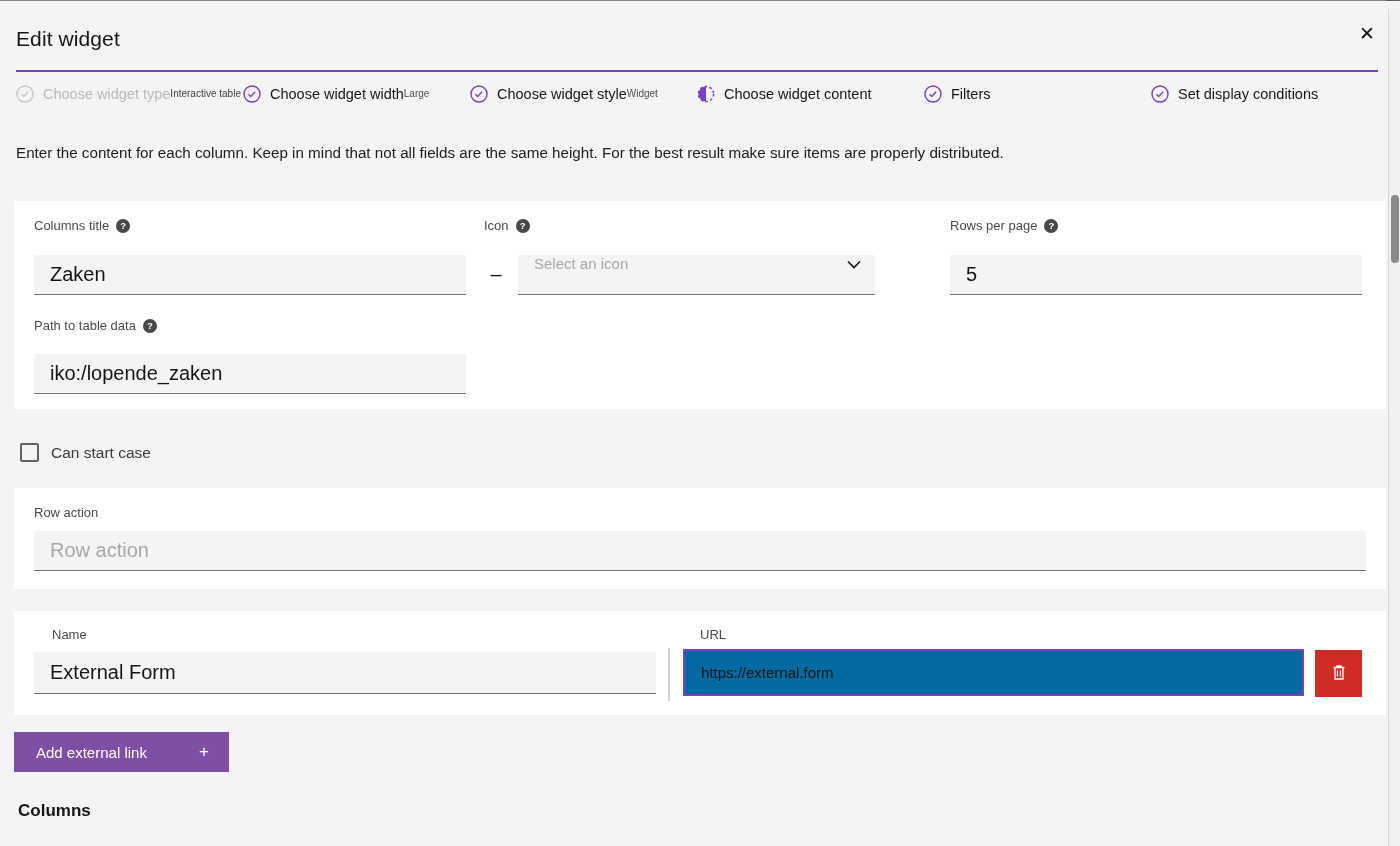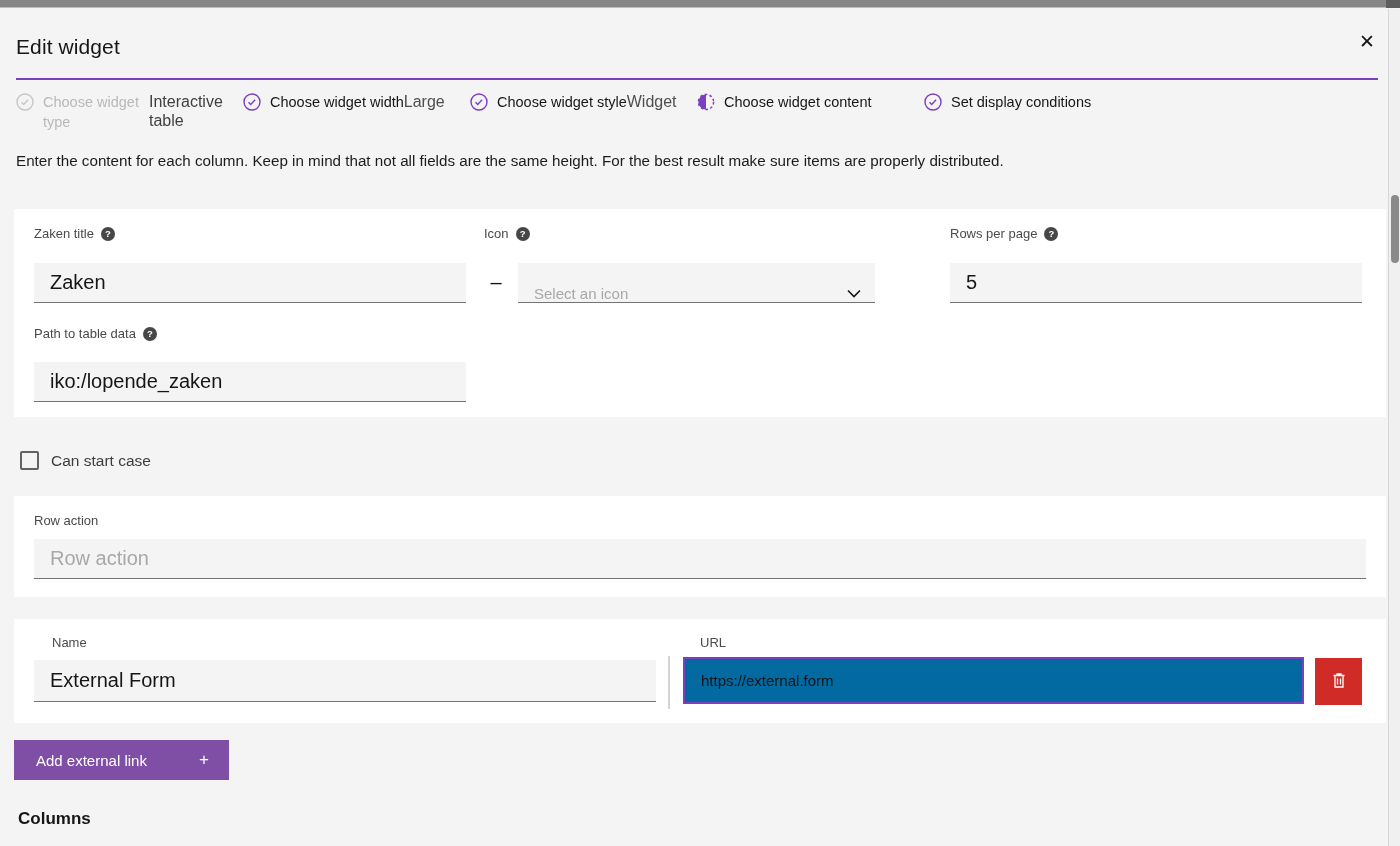--- a/index.html
+++ b/index.html
@@ -5,56 +5,56 @@
   * { margin: 0; padding: 0; box-sizing: border-box; }
   html, body { width: 1400px; height: 846px; }
   body { font-family: "Liberation Sans", "DejaVu Sans", sans-serif; background: #e0e0e0; }
   #screen { position: relative; width: 1400px; height: 846px; overflow: hidden; background: #f4f4f4; }
 
   
   .top-strip { position: absolute; top: 0; left: 0; width: 1400px; height: 8px; background: #878787; border-bottom: 1px solid #bdbdbd; }
   .top-strip-end { position: absolute; top: 0; right: 0; width: 14px; height: 8px; background: #5e5e5e; }
 
   
-  .modal { position: absolute; top: 9px; left: 0; width: 1400px; height: 837px; background: #f4f4f4; }
+  .modal { position: absolute; top: 1px; left: 0; width: 1400px; height: 837px; background: #f4f4f4; }
 
   
   .scrollbar-track { position: absolute; top: 9px; right: 0; width: 12px; height: 837px; background: #f0f0f0; border-left: 1px solid #d6d6d6; }
   .scrollbar-thumb { position: absolute; top: 186px; left: 2px; width: 8px; height: 68px; background: #8a8a8a; border-radius: 4px; }
 
   .modal-title { position: absolute; top: 26px; left: 16px; font-size: 21px; color: #161616; letter-spacing: 0.1px; }
   .close-btn { position: absolute; top: 20px; right: 20px; width: 26px; height: 26px; background: none; border: none; font-size: 19px; color: #161616; cursor: pointer; line-height: 26px; text-align: center; }
 
   .header-rule { position: absolute; top: 69px; left: 16px; width: 1362px; height: 2px; background: var(--accent); }
 
   
   .stepper { position: absolute; top: 83px; left: 16px; width: 1368px; display: flex; }
   .step { width: 227px; display: flex; align-items: flex-start; gap: 9px; cursor: pointer; }
   .step-icon { flex: 0 0 18px; margin-top: 1px; }
   .step-texts { display: flex; flex-direction: row; }
   .step-label { font-size: 14.5px; font-weight: 500; color: #161616; line-height: 20px; }
-  .step-sublabel { font-size: 16px; color: #4f4f4f; line-height: 19px; }
+  .step-sublabel { font-size: 10px; color: #4f4f4f; line-height: 19px; }
   .step.disabled .step-label { color: #b8b8b8; font-weight: 400; }
   .step.disabled .step-sublabel { color: #3f3f3f; }
 
   .description { position: absolute; top: 143px; left: 16px; width: 1340px; font-size: 15.2px; color: #1c1c1c; }
 
   
   .card { position: absolute; left: 14px; width: 1372px; background: #ffffff; }
   .card1 { top: 200px; height: 208px; }
   .card2 { top: 487px; height: 101px; }
   .card3 { top: 610px; height: 104px; }
 
   .field-label { position: absolute; display: inline-flex; align-items: center; gap: 7px; font-size: 13px; color: #4a4a4a; }
   .help { display: inline-block; width: 14px; height: 14px; border-radius: 50%; background: #474747; color: #ffffff; font-size: 9.5px; font-weight: bold; line-height: 14px; text-align: center; cursor: pointer; }
 
   .txt-input { position: absolute; height: 40px; background: #f4f4f4; border: none; border-bottom: 1px solid #737373; font-family: "Liberation Sans", sans-serif; font-size: 20px; color: #161616; padding: 0 16px; outline: none; }
   .txt-input::placeholder { color: #a8a8a8; }
 
-  .select { position: absolute; height: 40px; background: #f4f4f4; border-bottom: 1px solid #737373; display: flex; align-items: flex-end; justify-content: space-between; padding: 0 14px 0 16px; cursor: pointer; }
+  .select { position: absolute; height: 40px; background: #f4f4f4; border-bottom: 1px solid #737373; display: flex; align-items: flex-start; justify-content: space-between; padding: 0 14px 0 16px; cursor: pointer; }
   .select .placeholder { font-size: 15px; color: #a8a8a8; }
 
   .minus-sep { position: absolute; width: 24px; text-align: center; font-size: 20px; font-weight: 500; color: #161616; }
 
   
   .checkbox-row { position: absolute; top: 442px; left: 20px; display: flex; align-items: center; gap: 12px; }
   .checkbox { width: 19px; height: 19px; border: 2px solid #636363; border-radius: 2px; background: #f4f4f4; cursor: pointer; }
   .checkbox-label { font-size: 15.5px; color: #3d3d3d; }
 
   
@@ -131,30 +131,41 @@
         </span>
       </div>
       <div class="step">
         <span class="step-icon">
           <svg width="18" height="18" viewBox="0 0 18 18">
               <circle cx="9" cy="9" r="8" fill="none" stroke="#7b3fc1" stroke-width="1.4"></circle>
               <path d="M5.5 9.3l2.2 2.2 4.4-4.8" fill="none" stroke="#7b3fc1" stroke-width="1.4"></path>
             </svg>
         </span>
         <span class="step-texts">
+          <span class="step-label">Filters</span>
+        </span>
+      </div>
+      <div class="step">
+        <span class="step-icon">
+          <svg width="18" height="18" viewBox="0 0 18 18">
+              <circle cx="9" cy="9" r="8" fill="none" stroke="#7b3fc1" stroke-width="1.4"></circle>
+              <path d="M5.5 9.3l2.2 2.2 4.4-4.8" fill="none" stroke="#7b3fc1" stroke-width="1.4"></path>
+            </svg>
+        </span>
+        <span class="step-texts">
           <span class="step-label">Set display conditions</span>
         </span>
       </div>
     </div>
 
     <div class="description">Enter the content for each column. Keep in mind that not all fields are the same height. For the best result make sure items are properly distributed.</div>
 
     <div class="card card1">
       <span class="field-label" style="left:20px; top:17px;">
-        <span>Zaken title</span>
+        <span>Columns title</span>
         <span class="help">?</span>
       </span>
       <span class="field-label" style="left:470px; top:17px;">
         <span>Icon</span>
         <span class="help">?</span>
       </span>
       <span class="field-label" style="left:936px; top:17px;">
         <span>Rows per page</span>
         <span class="help">?</span>
       </span>

